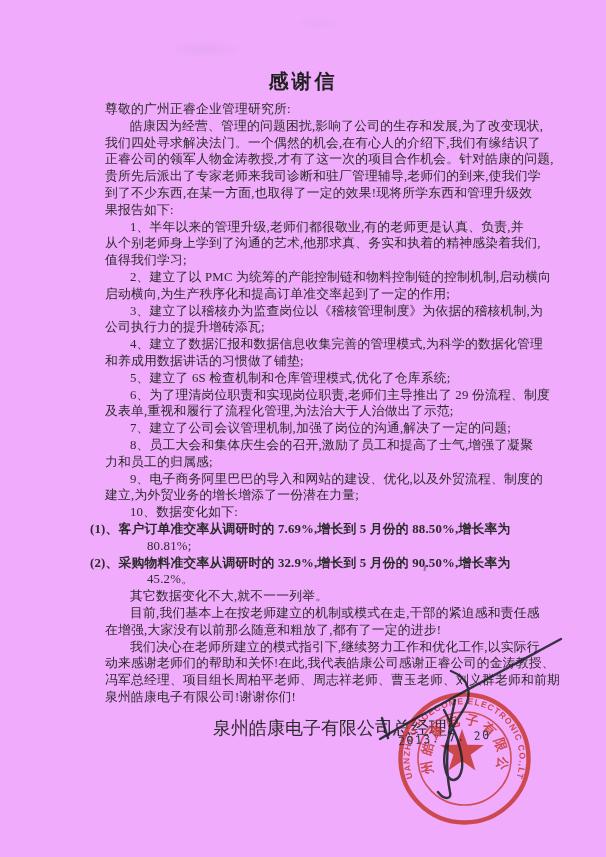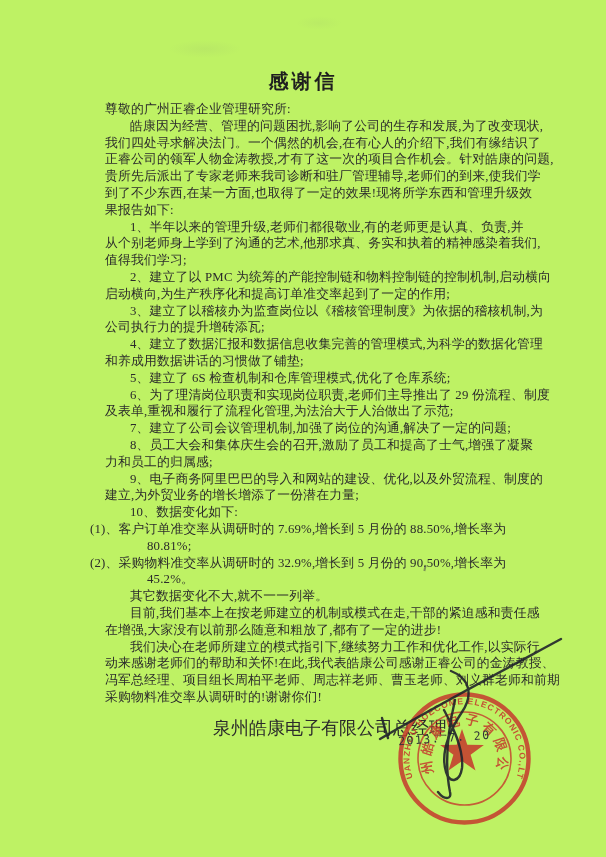--- a/index.html
+++ b/index.html
@@ -2,21 +2,21 @@
 <html><head>
 <meta charset="utf-8">
 <style>
   * { margin:0; padding:0; box-sizing:border-box; }
   html,body { width:606px; background:#ffffff; }
   body { font-family:"Liberation Serif","DejaVu Serif",serif; }
 
   .page {
     position:relative;
     width:606px; height:857px;
-    background:#bef264;
+    background:#f0abfc;
     overflow:hidden;
     color:#2b2b2b;
   }
 
   .letter-title {
     margin-top:70px;
     text-align:center;
     font-family:"Liberation Sans","DejaVu Sans",sans-serif;
     font-size:20px;
     font-weight:bold;
@@ -32,21 +32,21 @@
     font-size:12.8px;
     color:#2b2b2b;
   }
   .line {
     line-height:16.8px;
     white-space:nowrap;
     letter-spacing:0.2px;
   }
   .line.flush   { margin-left:15px; }
   .line.ind2    { margin-left:40px; }
-  .line.out     { margin-left:0; }
+  .line.out     { margin-left:0;font-weight:bold; }
   .line.dataind { margin-left:57px; }
 
   .signature-row {
     margin-top:14px;
     padding-left:213px;
     font-size:18px;
     line-height:17px;
     white-space:nowrap;
     color:#2b2b2b;
   }
@@ -132,21 +132,21 @@
     <div class="line out">(1)、客户订单准交率从调研时的 7.69%,增长到 5 月份的 88.50%,增长率为</div>
     <div class="line dataind">80.81%;</div>
     <div class="line out">(2)、采购物料准交率从调研时的 32.9%,增长到 5 月份的 90.50%,增长率为</div>
     <div class="line dataind">45.2%。</div>
     <div class="line ind2">其它数据变化不大,就不一一列举。</div>
     <div class="line ind2">目前,我们基本上在按老师建立的机制或模式在走,干部的紧迫感和责任感</div>
     <div class="line flush">在增强,大家没有以前那么随意和粗放了,都有了一定的进步!</div>
     <div class="line ind2">我们决心在老师所建立的模式指引下,继续努力工作和优化工作,以实际行</div>
     <div class="line flush">动来感谢老师们的帮助和关怀!在此,我代表皓康公司感谢正睿公司的金涛教授、</div>
     <div class="line flush">冯军总经理、项目组长周柏平老师、周志祥老师、曹玉老师、刘义群老师和前期</div>
-    <div class="line flush">采购物料准交率从调研时的!谢谢你们!</div>
+    <div class="line flush">泉州皓康电子有限公司!谢谢你们!</div>
   </div>
 
   <div class="signature-row">
     <span>泉州皓康电子有限公司总经理:</span>
   </div>
 
   <svg class="stamp" viewBox="0 0 141 141" aria-hidden="true">
     <defs>
       <path id="arc-en" d="M 18.6,89.3 A 55,55 0 1 1 122.4,89.3" fill="none"></path>
       <path id="arc-cn" d="M 38.6,82.1 A 34,34 0 1 1 102.4,82.1" fill="none"></path>

